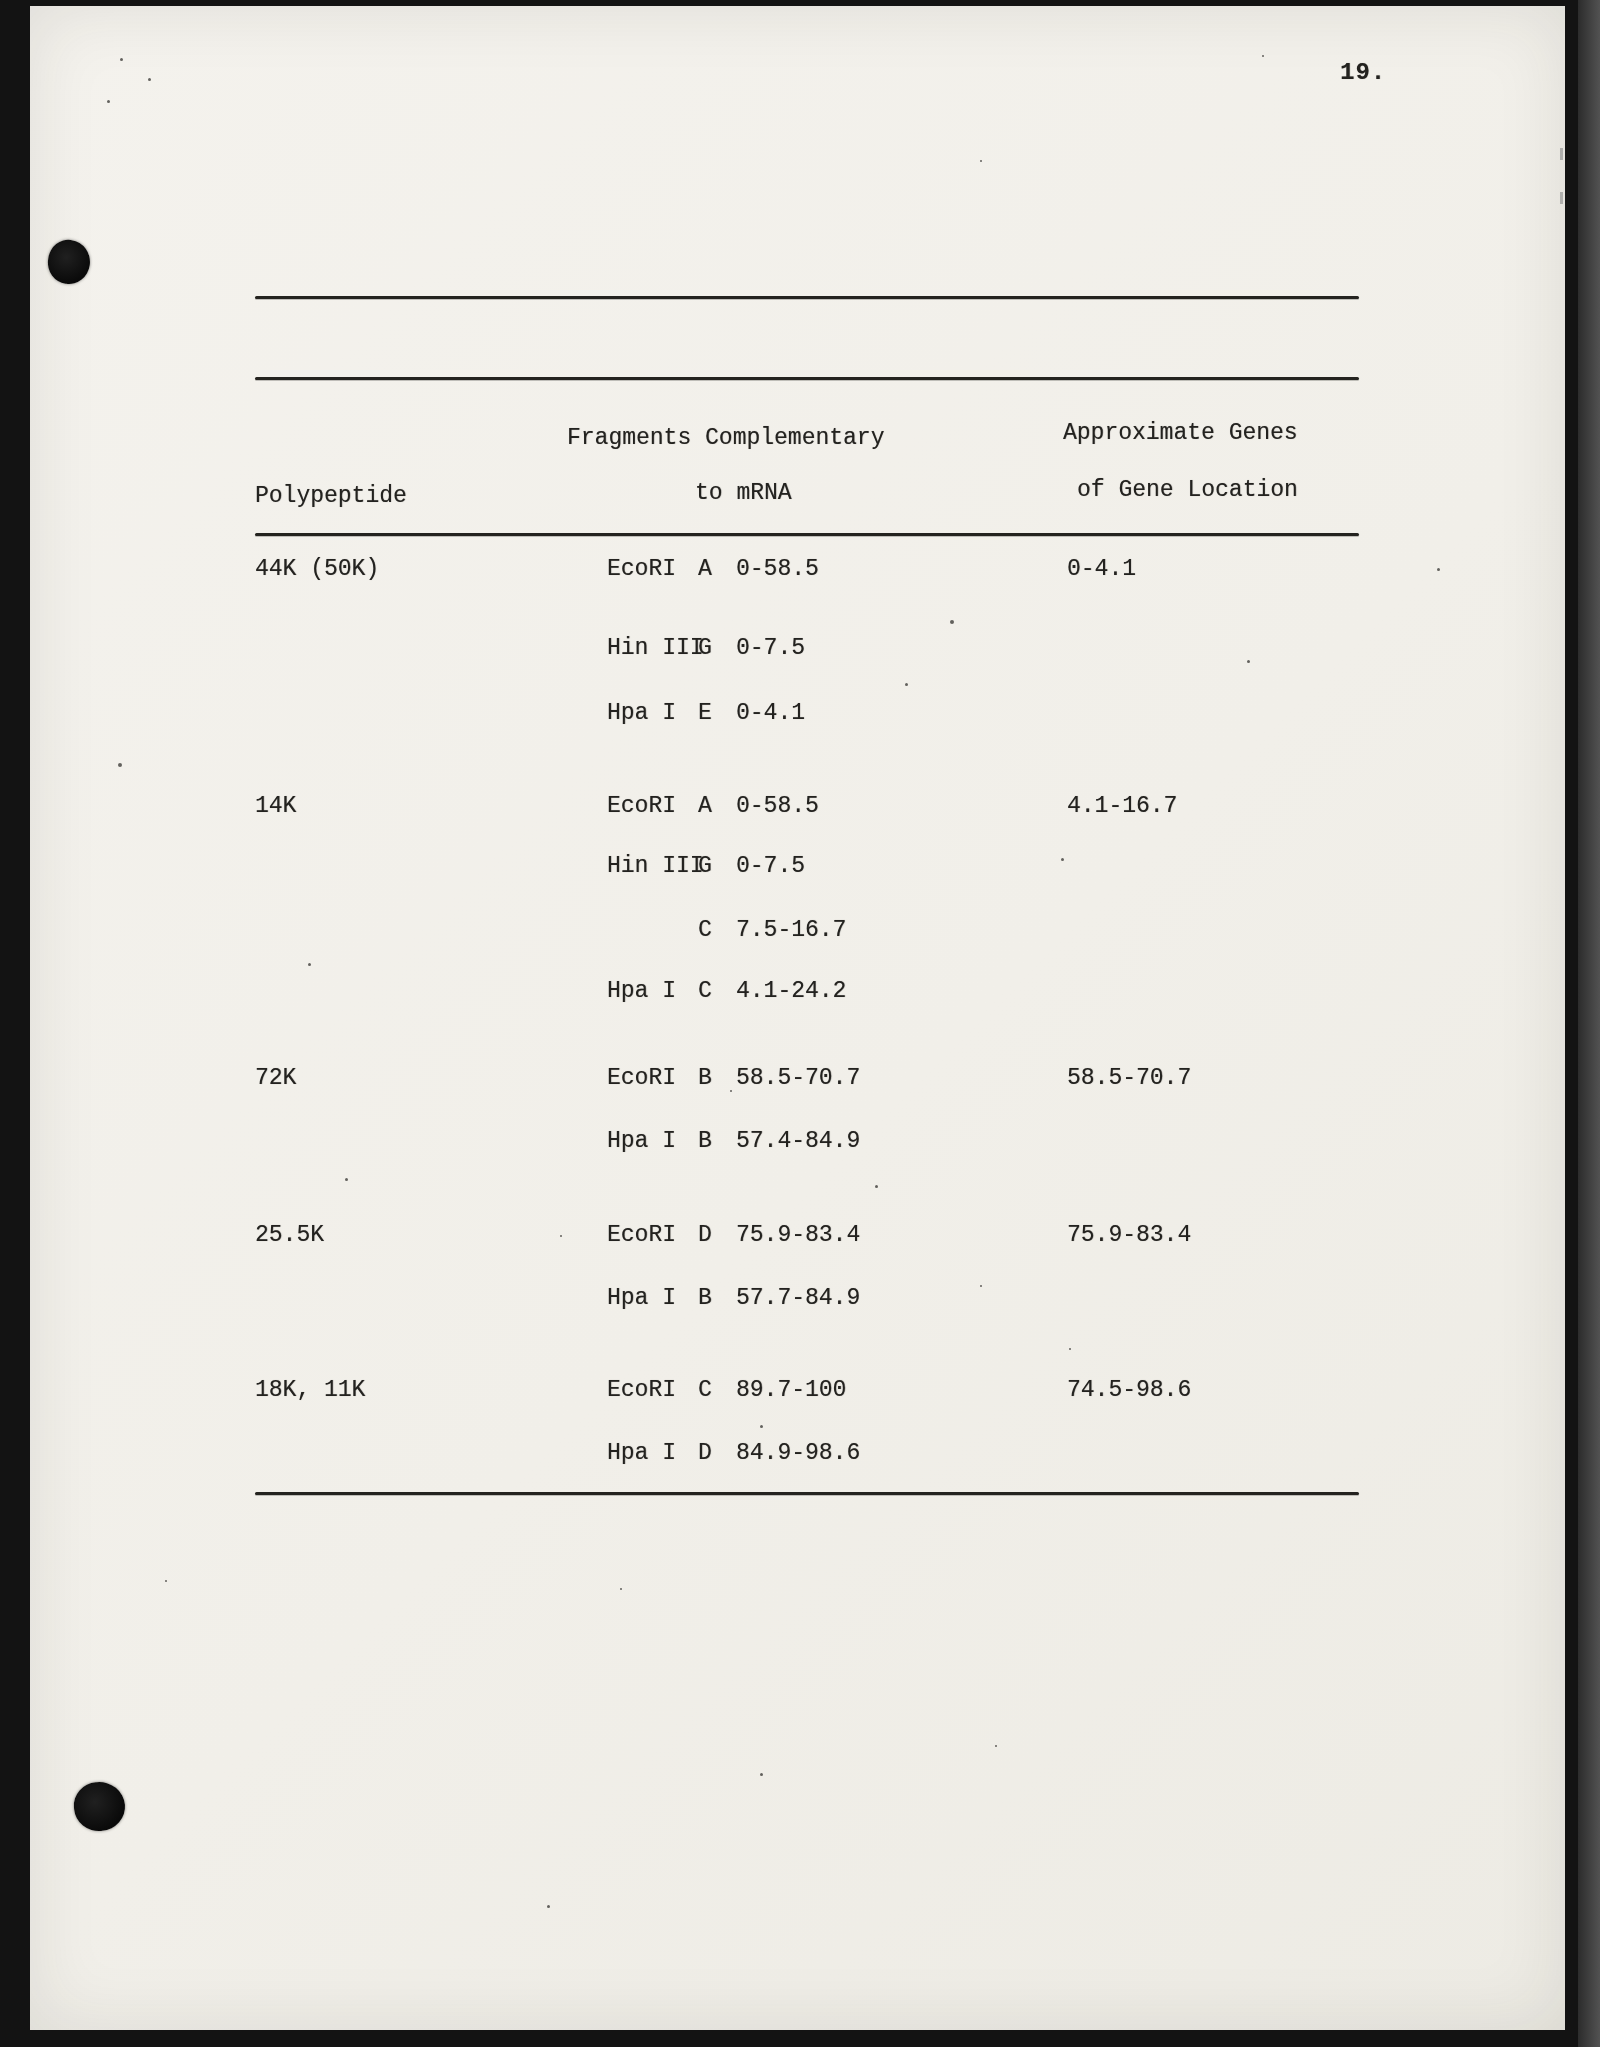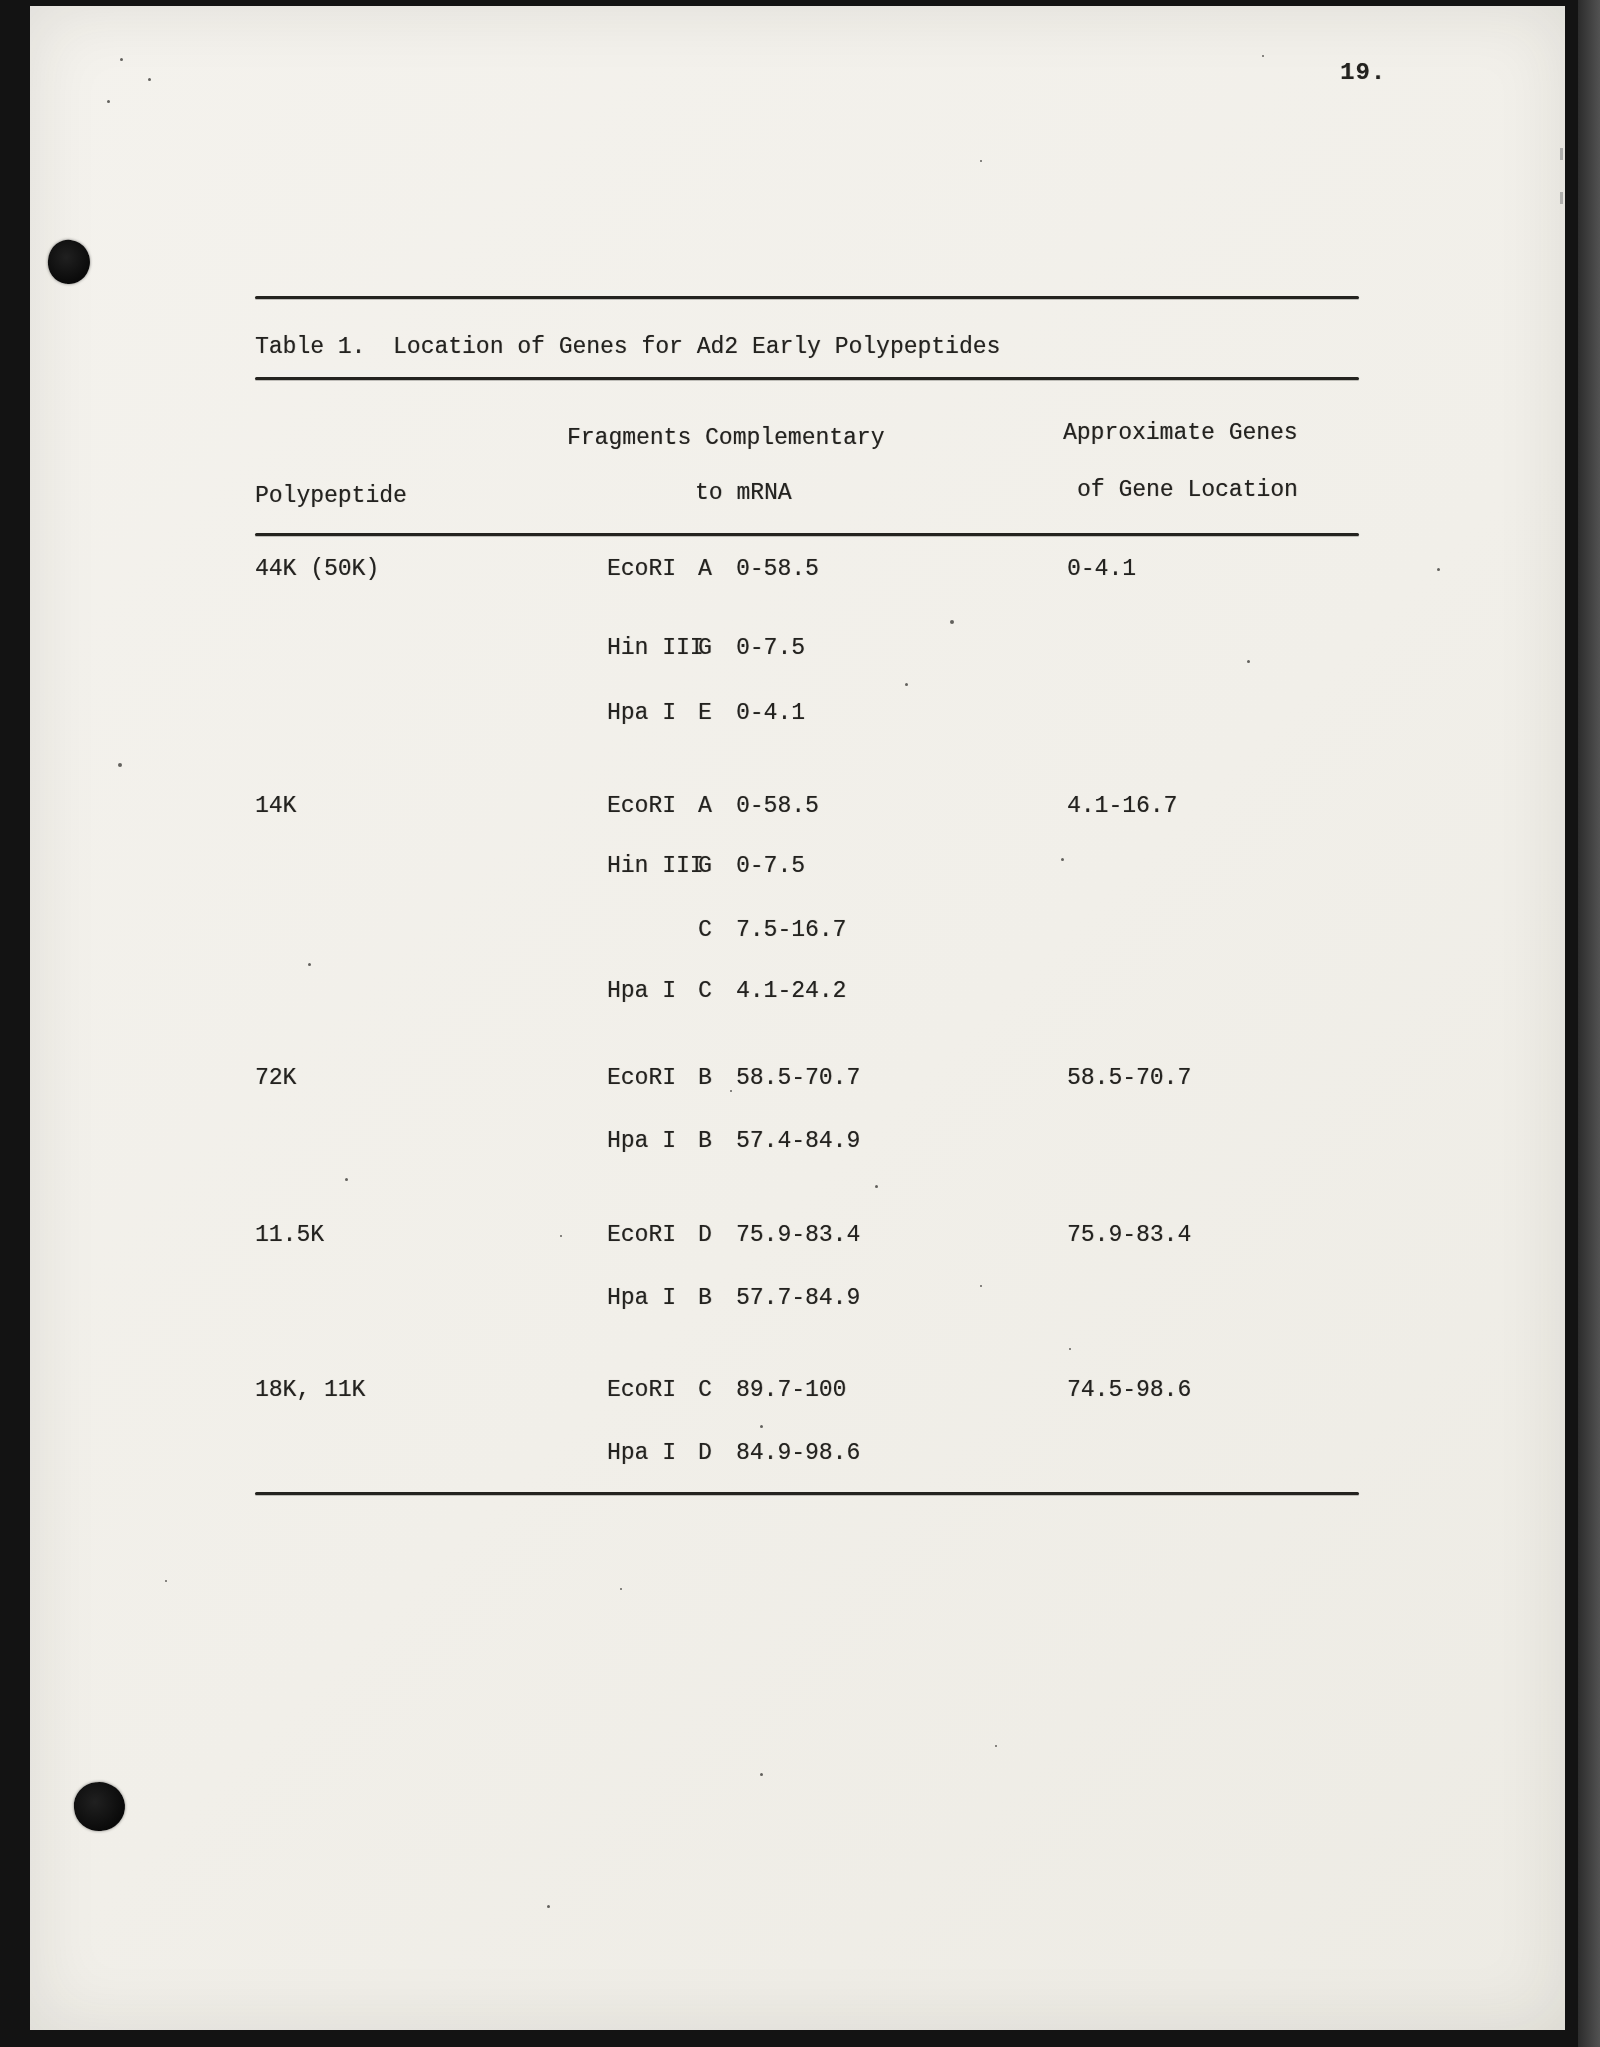--- a/index.html
+++ b/index.html
@@ -87,21 +87,20 @@
   <i class="speck" style="left:620px;top:1588px;width:2px;height:2px"></i>
   <i class="speck" style="left:980px;top:1285px;width:2px;height:2px"></i>
   <i class="speck" style="left:1069px;top:1348px;width:2px;height:2px"></i>
   <i class="speck" style="left:760px;top:1773px;width:3px;height:3px"></i>
   <i class="speck" style="left:995px;top:1745px;width:2px;height:2px"></i>
   <i class="speck" style="left:165px;top:1580px;width:2px;height:2px"></i>
 
   <div class="table-wrap">
 
     <div class="hr" style="top:0"></div>
-    <div class="txt" style="left:0;top:36px">Table 1.  Location of Genes for Ad2 Early Polypeptides</div>
     <div class="hr" style="top:81px"></div>
 
     <div class="txt" style="left:312px;top:127px">Fragments Complementary</div>
     <div class="txt" style="left:808px;top:122px">Approximate Genes</div>
     <div class="txt" style="left:0;top:185px">Polypeptide</div>
     <div class="txt" style="left:440px;top:182px">to mRNA</div>
     <div class="txt" style="left:822px;top:179px">of Gene Location</div>
 
     <div class="hr" style="top:237px"></div>
 
@@ -152,21 +151,21 @@
       <span class="cell c-rng">58.5-70.7</span>
       <span class="cell c-lim">58.5-70.7</span>
     </div>
     <div class="trow" style="top:830px">
       <span class="cell c-enz">Hpa I</span>
       <span class="cell c-frag">B</span>
       <span class="cell c-rng">57.4-84.9</span>
     </div>
 
     <div class="trow" style="top:924px">
-      <span class="cell c-poly">11.5K</span>
+      <span class="cell c-poly">25.5K</span>
       <span class="cell c-enz">EcoRI</span>
       <span class="cell c-frag">D</span>
       <span class="cell c-rng">75.9-83.4</span>
       <span class="cell c-lim">75.9-83.4</span>
     </div>
     <div class="trow" style="top:987px">
       <span class="cell c-enz">Hpa I</span>
       <span class="cell c-frag">B</span>
       <span class="cell c-rng">57.7-84.9</span>
     </div>

